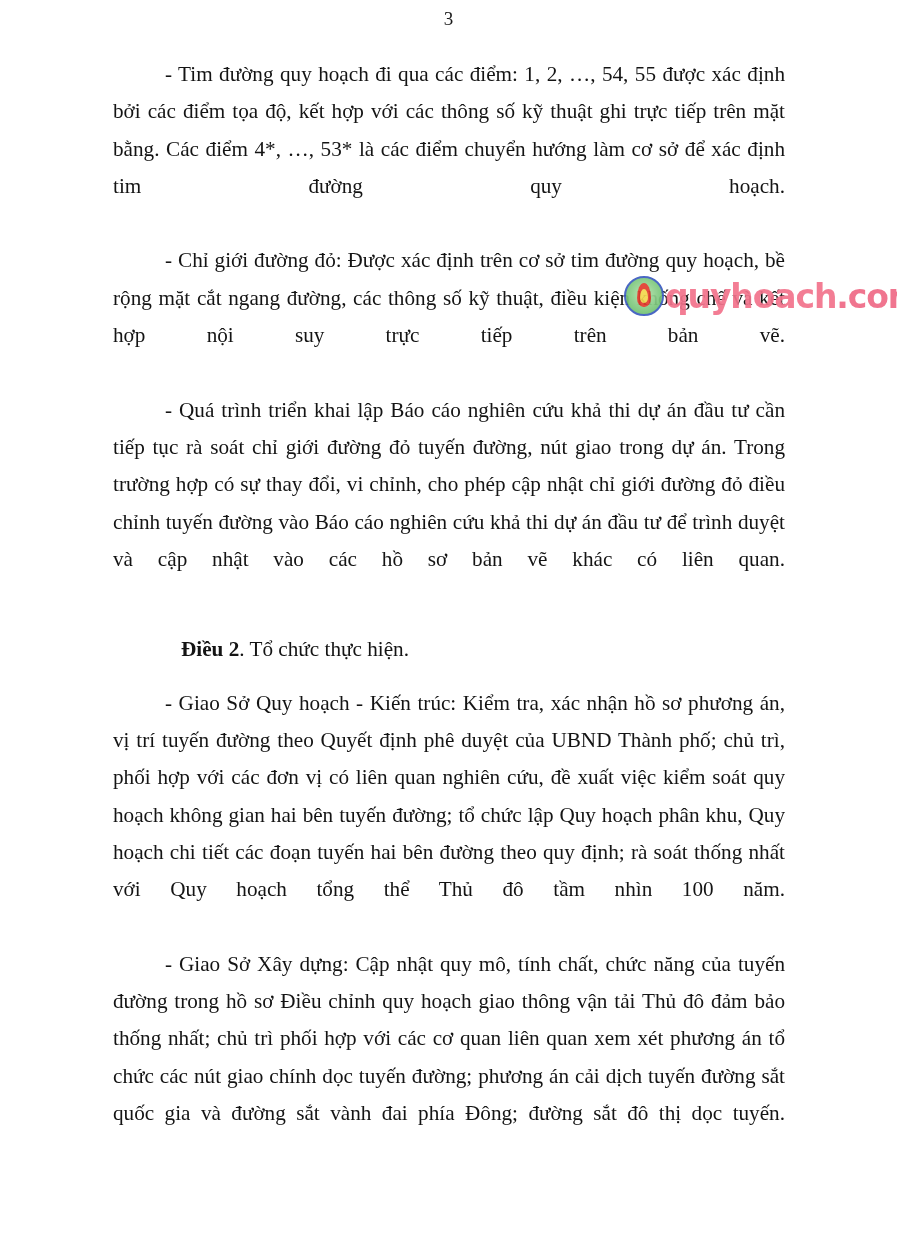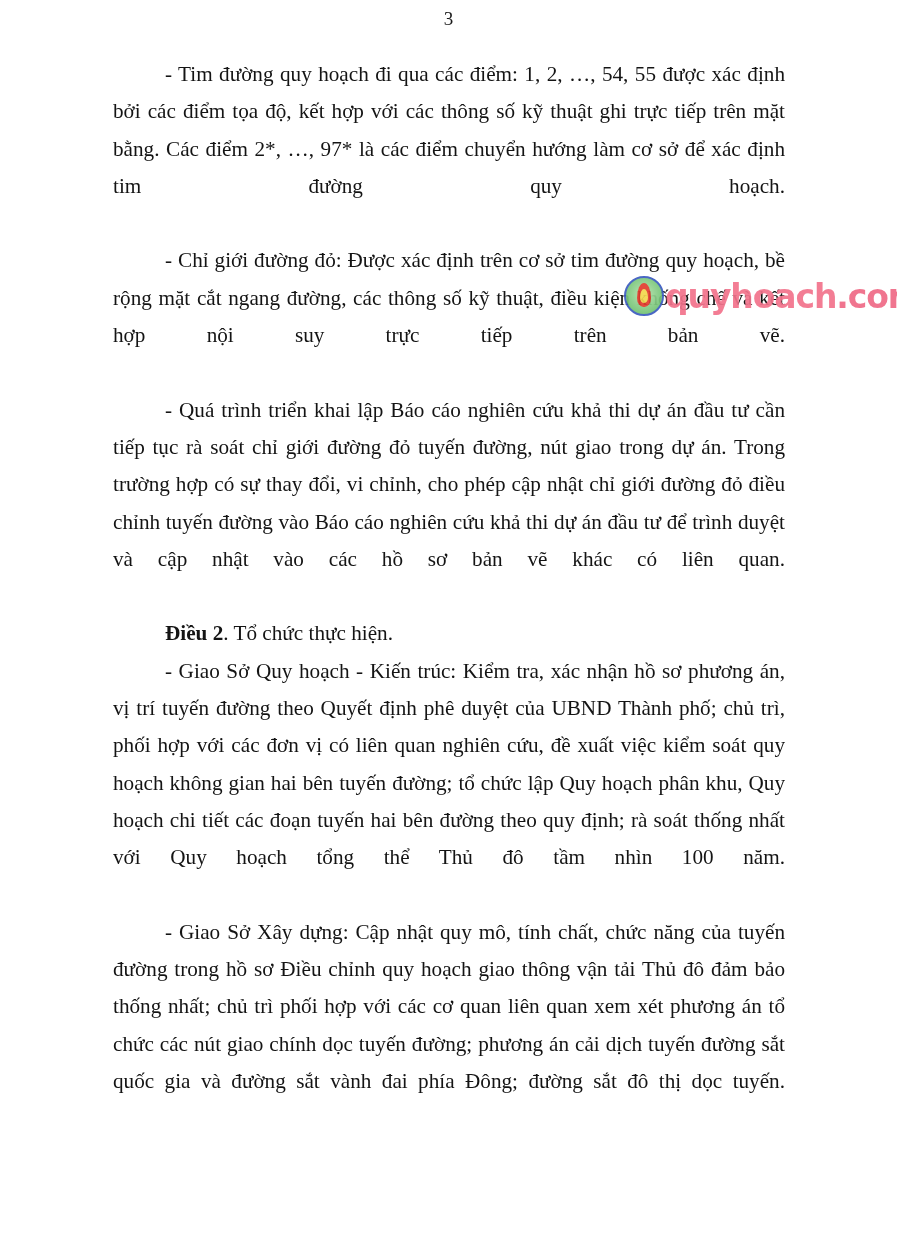--- a/index.html
+++ b/index.html
@@ -47,21 +47,21 @@
     text-indent: 52px;
     text-align: justify;
   }
   
   .para::after {
     content: "";
     display: inline-block;
     width: 100%;
   }
   .para-heading {
-    margin: 0;
+    margin: 16px;
     text-indent: 52px;
     text-align: left;
   }
   .bold {
     font-weight: bold;
   }
   
   .watermark {
     position: absolute;
     left: 624px;
@@ -119,21 +119,21 @@
 </style>
 </head>
 <body>
 
 <div class="page">
 
   <div class="page-number">3</div>
 
   <div class="body-text">
 
-    <p class="para"><span>- Tim đường quy hoạch đi qua các điểm: 1, 2, …, 54, 55 được xác định bởi các điểm tọa độ, kết hợp với các thông số kỹ thuật ghi trực tiếp trên mặt bằng. Các điểm 2*, …, 97* là các điểm chuyển hướng làm cơ sở để xác định tim đường quy hoạch.</span></p>
+    <p class="para"><span>- Tim đường quy hoạch đi qua các điểm: 1, 2, …, 54, 55 được xác định bởi các điểm tọa độ, kết hợp với các thông số kỹ thuật ghi trực tiếp trên mặt bằng. Các điểm 4*, …, 53* là các điểm chuyển hướng làm cơ sở để xác định tim đường quy hoạch.</span></p>
 
     <p class="para"><span>- Chỉ giới đường đỏ: Được xác định trên cơ sở tim đường quy hoạch, bề rộng mặt cắt ngang đường, các thông số kỹ thuật, điều kiện khống chế và kết hợp nội suy trực tiếp trên bản vẽ.</span></p>
 
 
     <p class="para"><span>- Quá trình triển khai lập Báo cáo nghiên cứu khả thi dự án đầu tư cần tiếp tục rà soát chỉ giới đường đỏ tuyến đường, nút giao trong dự án. Trong trường hợp có sự thay đổi, vi chỉnh, cho phép cập nhật chỉ giới đường đỏ điều chỉnh tuyến đường vào Báo cáo nghiên cứu khả thi dự án đầu tư để trình duyệt và cập nhật vào các hồ sơ bản vẽ khác có liên quan.</span></p>
 
     <p class="para-heading"><span class="bold">Điều 2</span><span>. Tổ chức thực hiện.</span></p>
 
     <p class="para"><span>- Giao Sở Quy hoạch - Kiến trúc: Kiểm tra, xác nhận hồ sơ phương án, vị trí tuyến đường theo Quyết định phê duyệt của UBND Thành phố; chủ trì, phối hợp với các đơn vị có liên quan nghiên cứu, đề xuất việc kiểm soát quy hoạch không gian hai bên tuyến đường; tổ chức lập Quy hoạch phân khu, Quy hoạch chi tiết các đoạn tuyến hai bên đường theo quy định; rà soát thống nhất với Quy hoạch tổng thể Thủ đô tầm nhìn 100 năm.</span></p>
 

